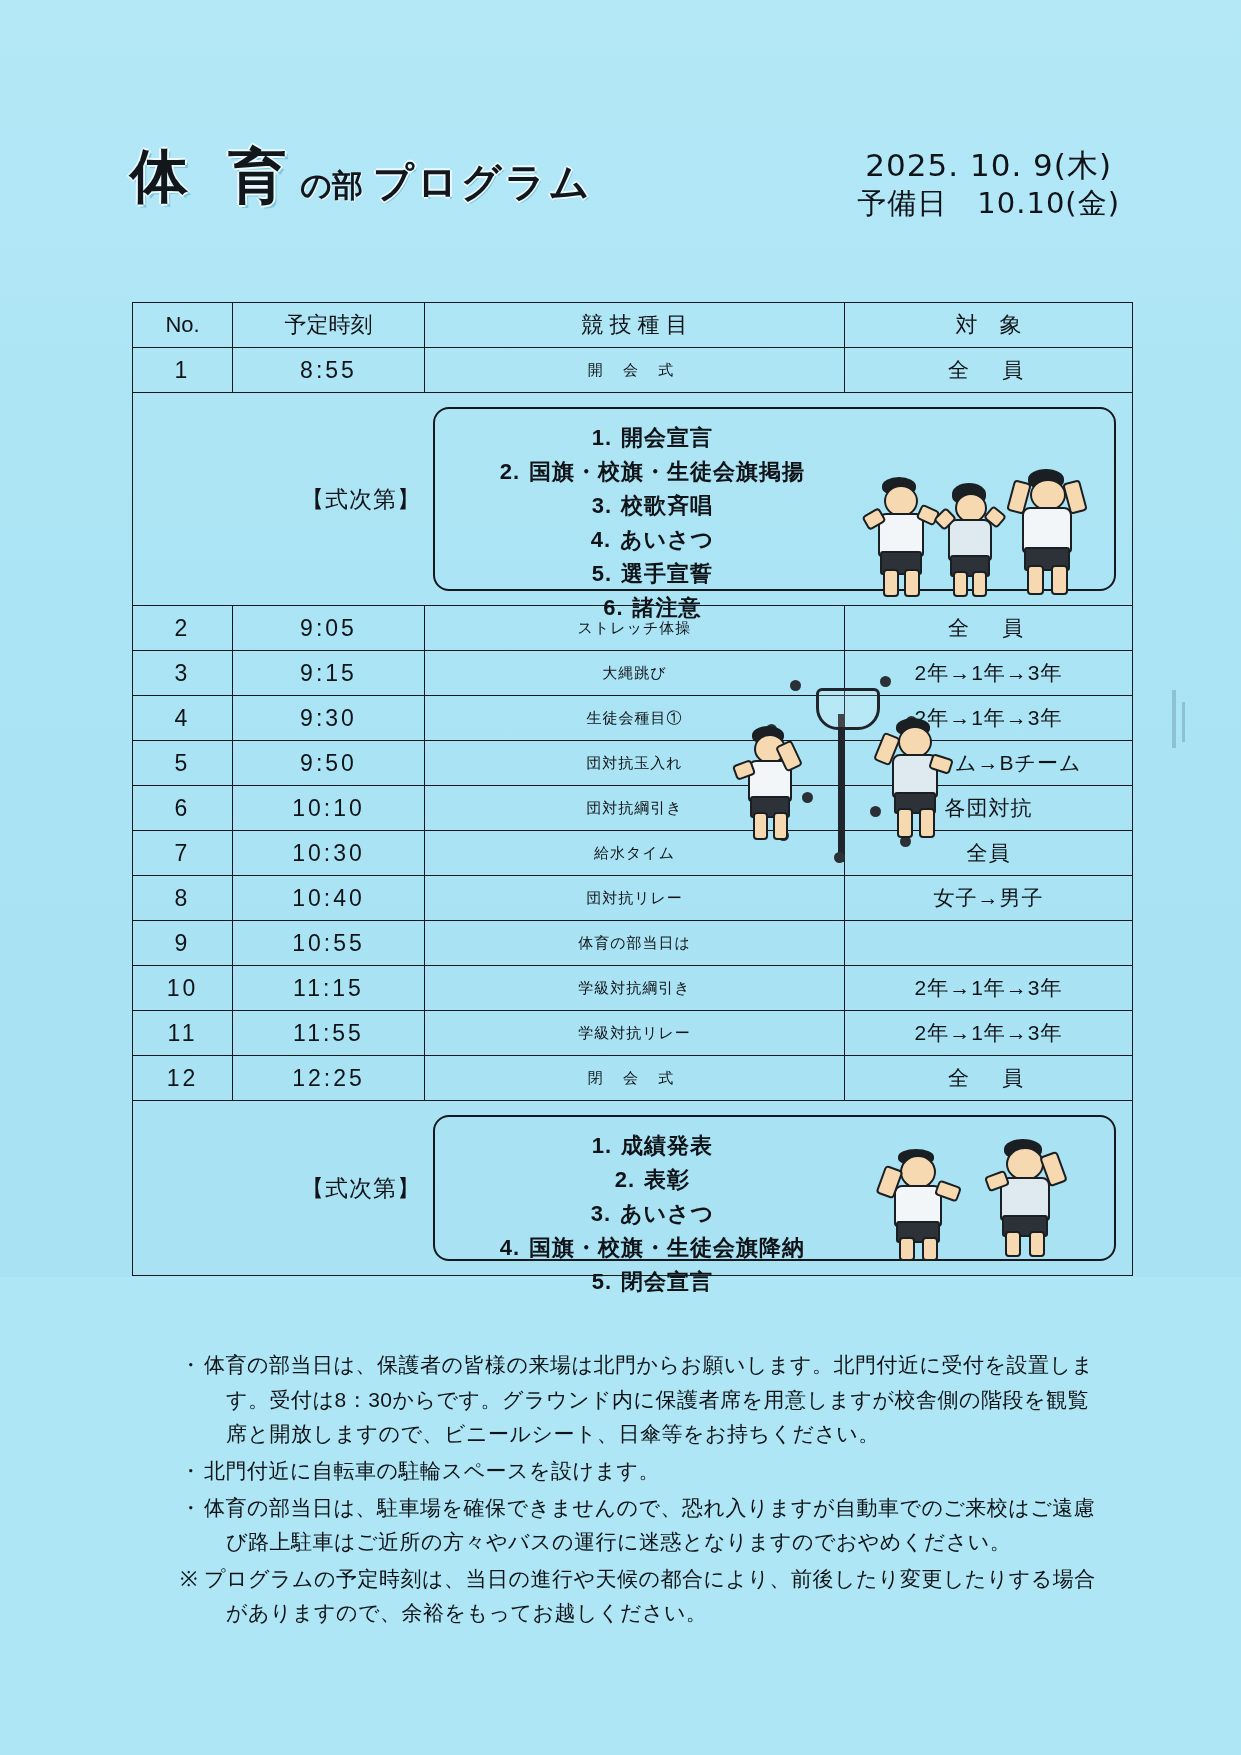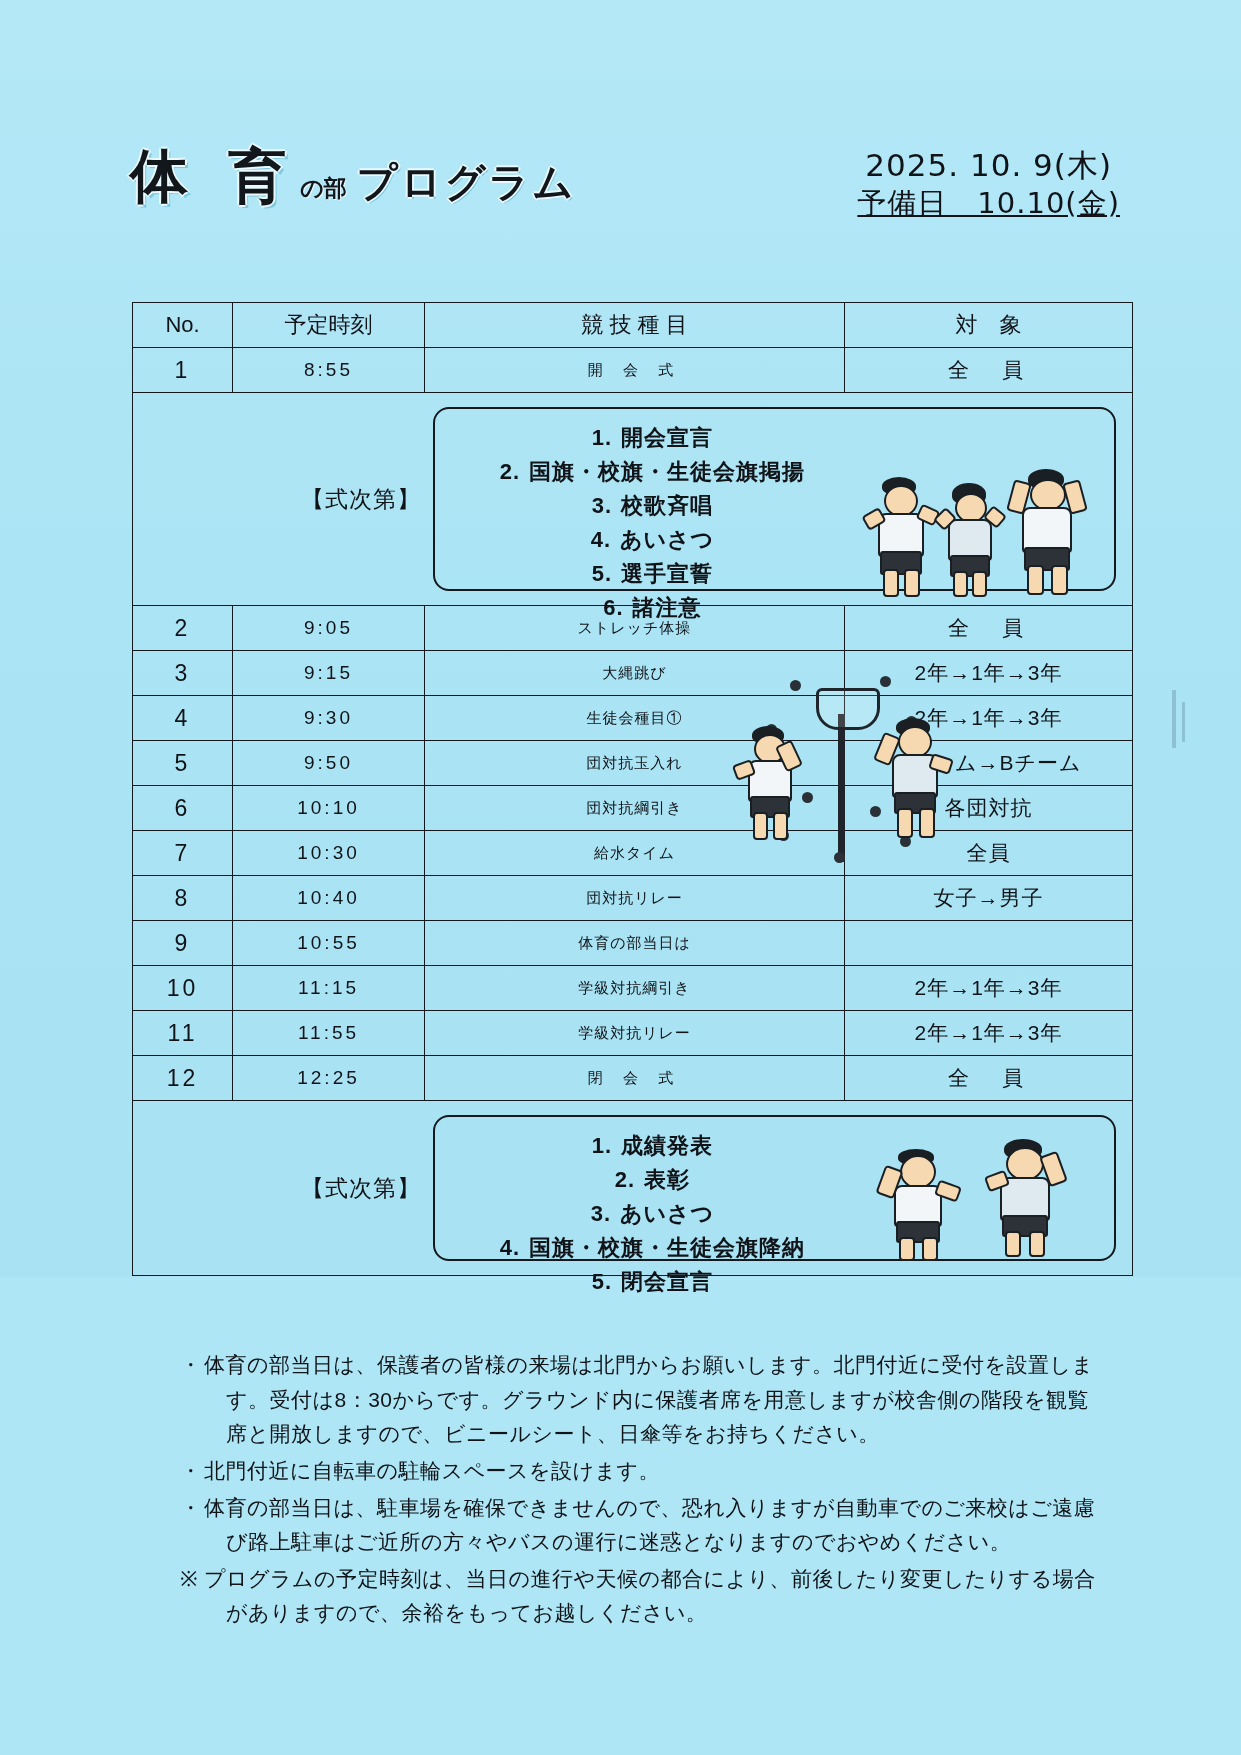--- a/index.html
+++ b/index.html
@@ -54,21 +54,21 @@
     color: #12171c;
     text-shadow:
       2px 0 0 #eaf9ff,
       -2px 0 0 #eaf9ff,
       0 2px 0 #eaf9ff,
       0 -2px 0 #eaf9ff,
       3px 3px 0 #7fc8e0;
   }
   .title-no {
     font-family: "DejaVu Sans", sans-serif;
-    font-size: 23px;
+    font-size: 31px;
     font-weight: 700;
     margin-left: 4px;
     margin-right: 10px;
     color: #12171c;
     text-shadow: 1px 1px 0 #eaf9ff;
   }
   .title-sub {
     font-family: "DejaVu Sans", sans-serif;
     font-size: 40px;
     font-weight: 700;
@@ -90,21 +90,20 @@
   }
   .date-main {
     font-size: 31px;
     letter-spacing: 1px;
     line-height: 1.25;
   }
   .date-alt {
     font-size: 29px;
     letter-spacing: 1px;
     line-height: 1.3;
-    text-decoration: underline;
   }
   .precheck {
     position: absolute;
     right: 0;
     top: 92px;
     font-size: 23px;
     letter-spacing: 1px;
     white-space: nowrap;
   }
   .precheck .diamond { font-size: 19px; }
@@ -128,21 +127,21 @@
     vertical-align: middle;
     font-weight: normal;
     height: 44px;
     background: transparent;
   }
   .tbl .c-no { width: 100px; }
   .tbl .c-time { width: 192px; }
   .tbl .c-event { width: 420px; }
   .tbl .c-target { width: 288px; }
   .no-cell { font-size: 23px; letter-spacing: 3px; }
-  .time-cell { font-size: 19px; letter-spacing: 3px; }
+  .time-cell { font-size: 23px; letter-spacing: 3px; }
   .event-cell {
     text-align: left;
     padding-left: 28px;
     font-size: 15px;
     letter-spacing: 1px;
   }
   .event-cell.sp { letter-spacing: 8px; }
   .target-cell { font-size: 21px; letter-spacing: 1px; }
   .target-cell.sp { letter-spacing: 6px; }
 

